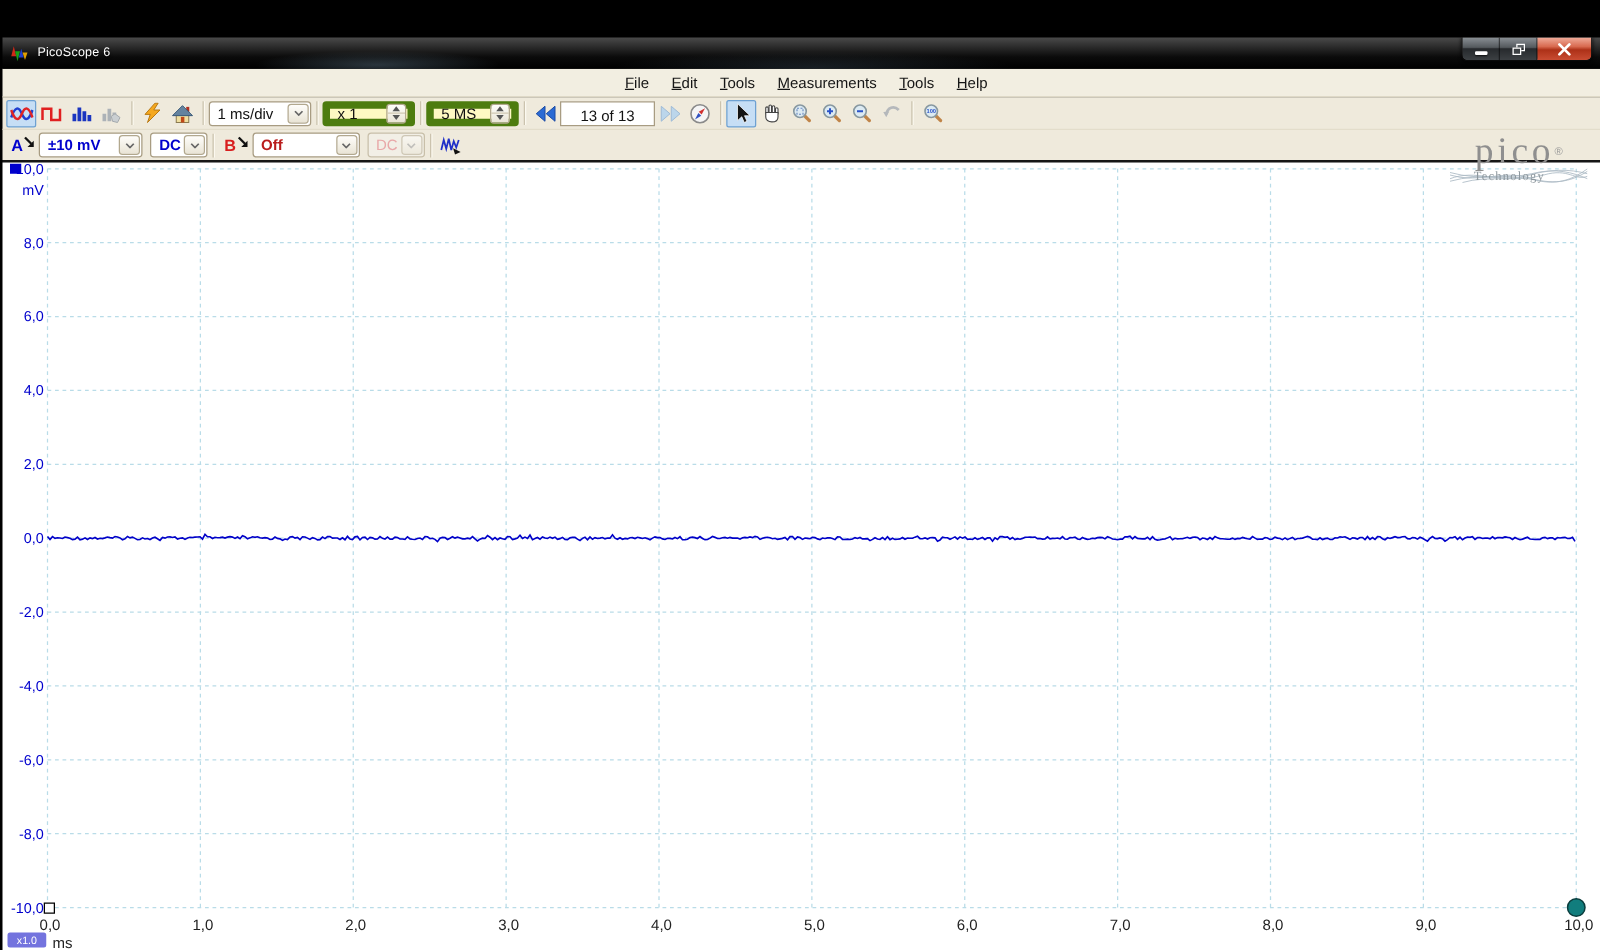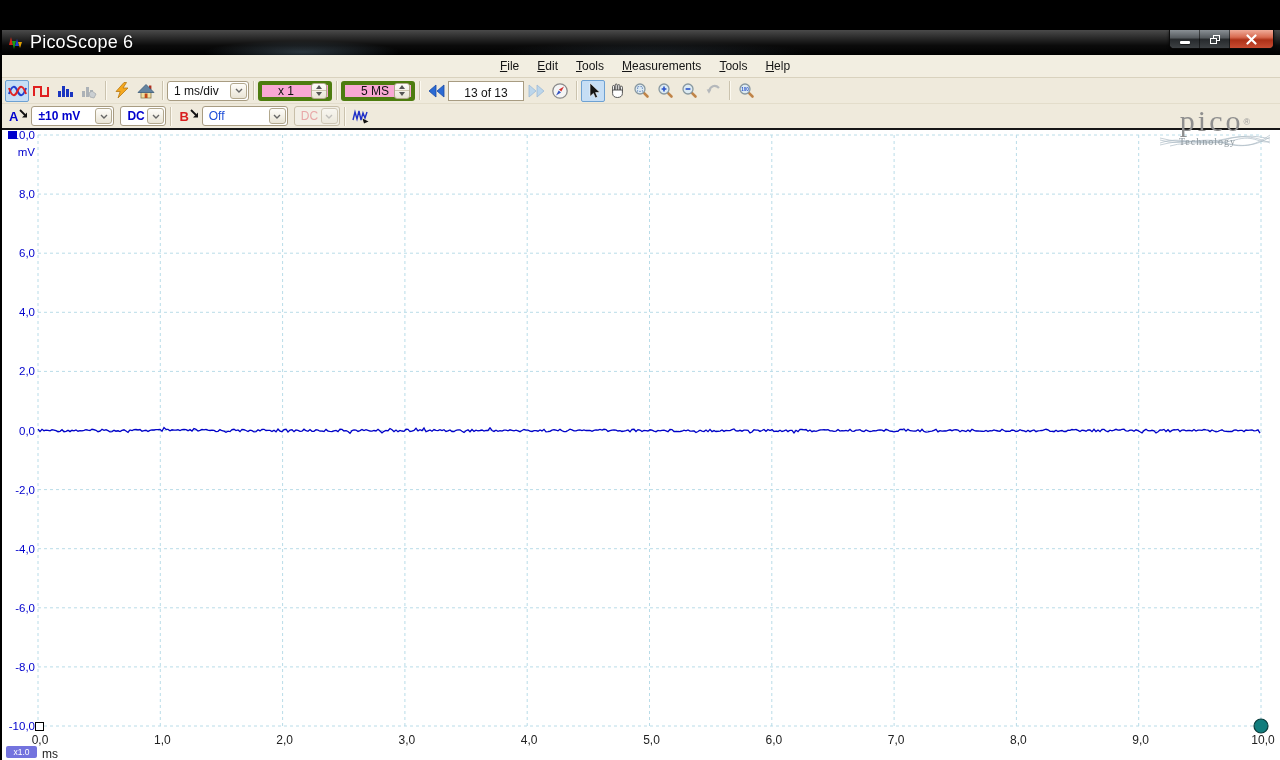--- a/index.html
+++ b/index.html
@@ -4,21 +4,21 @@
 <style>
   * { margin:0; padding:0; box-sizing:border-box; }
   html,body { width:1280px; height:760px; overflow:hidden; background:#000;
               font-family:"Liberation Sans", sans-serif; }
   .desktop { position:relative; width:1280px; height:760px; background:#000; }
   .window { position:absolute; left:2px; right:0; top:30px; bottom:0;
             display:flex; flex-direction:column; background:#000; }
 
   
   .titlebar { position:relative; height:25px; flex:0 0 25px; display:flex; align-items:center;
-    padding-left:6px; color:#fff; font-size:18px;
+    padding-left:6px; color:#fff; font-size:10px;
     background:
       radial-gradient(140px 16px at 300px 22px, rgba(130,165,190,.30), transparent 70%),
       radial-gradient(230px 18px at 650px 24px, rgba(110,140,165,.20), transparent 70%),
       linear-gradient(180deg,#4a4a4a 0%, #232323 38%, #0b0b0b 62%, #000 100%); }
   .app-icon { width:16px; height:16px; margin-right:6px; }
   .title-text { text-shadow:0 1px 2px #000; letter-spacing:.2px; }
   .caption-group { position:absolute; top:0; right:6px; height:19px; display:flex;
     border:1px solid rgba(10,10,10,.9); border-top:none; border-radius:0 0 5px 5px; overflow:hidden;
     box-shadow:0 1px 3px rgba(0,0,0,.7), inset 0 0 0 1px rgba(255,255,255,.35); }
   .cap-btn { width:30px; height:100%; display:flex; align-items:center; justify-content:center;
@@ -52,40 +52,40 @@
   .sep { width:1px; height:19px; background:#cbc3ae; box-shadow:1px 0 0 #fcf9f0; margin:0 4px; flex:0 0 1px; }
 
   .combo { height:20px; background:#fff; border:1px solid #a89c82; border-radius:3px;
     display:flex; align-items:center; font-size:12px; padding-left:6px; color:#111; }
   .combo .arrow-btn { margin-left:auto; width:17px; height:16px; margin-right:1px;
     border:1px solid #b2a88e; border-radius:3px;
     background:linear-gradient(#fefdfa,#e9e4d5); display:flex; align-items:center; justify-content:center; }
   .combo.disabled { background:#f2efe6; border-color:#c8bfa9; color:#e8a8a8; }
   .combo.disabled .arrow-btn { opacity:.55; }
 
-  .spinner { height:20px; background:#f9a8d4; border:4px solid #4d7c0f; border-radius:3px;
-    display:flex; align-items:center; font-size:12px; padding-left:16px; color:#111; }
+  .spinner { height:20px; background:#fef9c3; border:6px solid #4d7c0f; border-radius:3px;
+    display:flex; align-items:center; font-size:12px; padding-left:6px; color:#111; }
   .spin-stack { margin-left:auto; margin-right:1px; width:16px; height:16px; border:1px solid #b2a88e;
     border-radius:3px; background:linear-gradient(#fefdfa,#e9e4d5);
     display:flex; flex-direction:column; }
   .spin-up, .spin-down { flex:1; display:flex; align-items:center; justify-content:center; }
   .spin-up { border-bottom:1px solid #cfc7b2; }
   .tri-up { width:0; height:0; border-left:3px solid transparent; border-right:3px solid transparent;
     border-bottom:4px solid #555; }
   .tri-down { width:0; height:0; border-left:3px solid transparent; border-right:3px solid transparent;
     border-top:4px solid #555; }
 
   .nav-field { width:76px; height:20px; background:#fff; border:1px solid #a89c82;
     display:flex; align-items:flex-end; justify-content:center; font-size:12px; color:#111; }
 
   .ch-label { font-size:13px; font-weight:bold; margin:0 2px 0 4px; display:flex; align-items:flex-start; gap:1px; }
   .ch-a { color:#0000cd; }
   .ch-b { color:#d81e1e; }
   .blue-text { color:#0000cd; font-weight:bold; }
-  .red-text { color:#1d4ed8; font-weight:normal; }
+  .red-text { color:#b91c1c; font-weight:bold; }
 
   
   .logo { position:absolute; right:10px; top:78px; width:110px; height:48px; text-align:center; z-index:5; }
   .logo .brand { font-family:"Liberation Serif", serif; font-size:30px; line-height:26px;
     color:#8f8f8f; letter-spacing:3px; }
   .logo sup { font-size:9px; color:#9a9a9a; letter-spacing:0; }
   .logo .waves { display:block; margin-top:-2px; }
   .logo .subtitle { font-family:"Liberation Serif", serif; font-size:10px; color:#8d979d;
     margin-top:-13px; padding-right:15px; letter-spacing:1px; }
 

